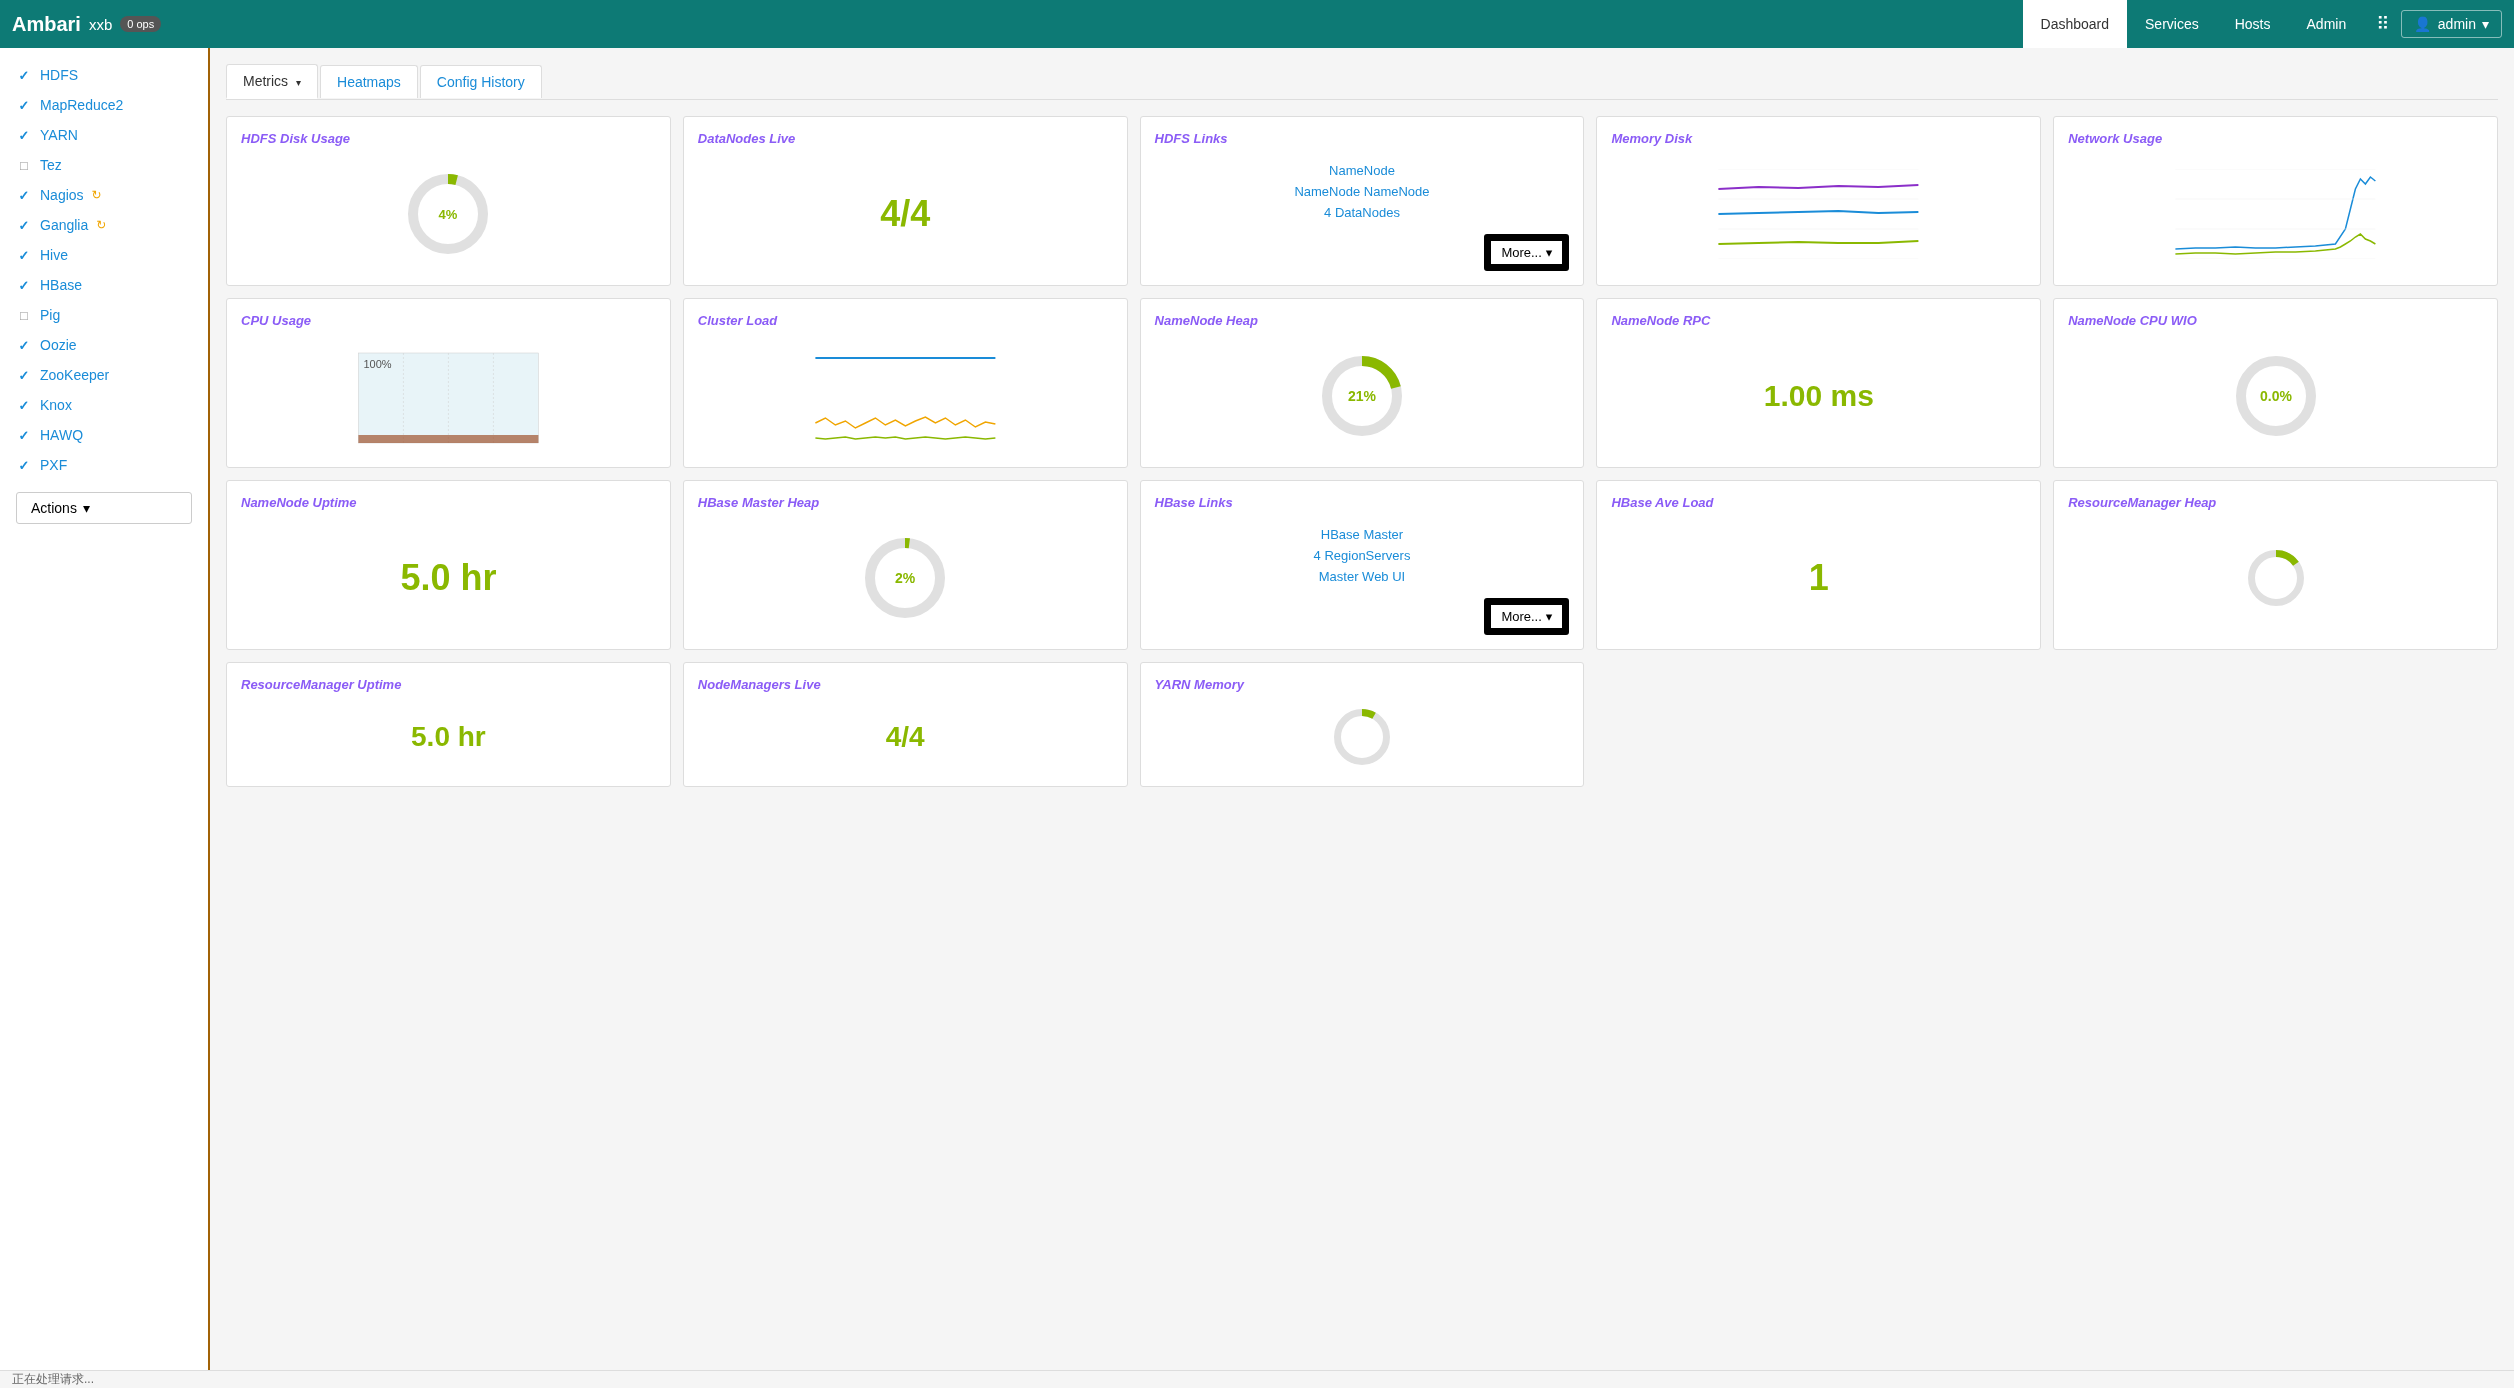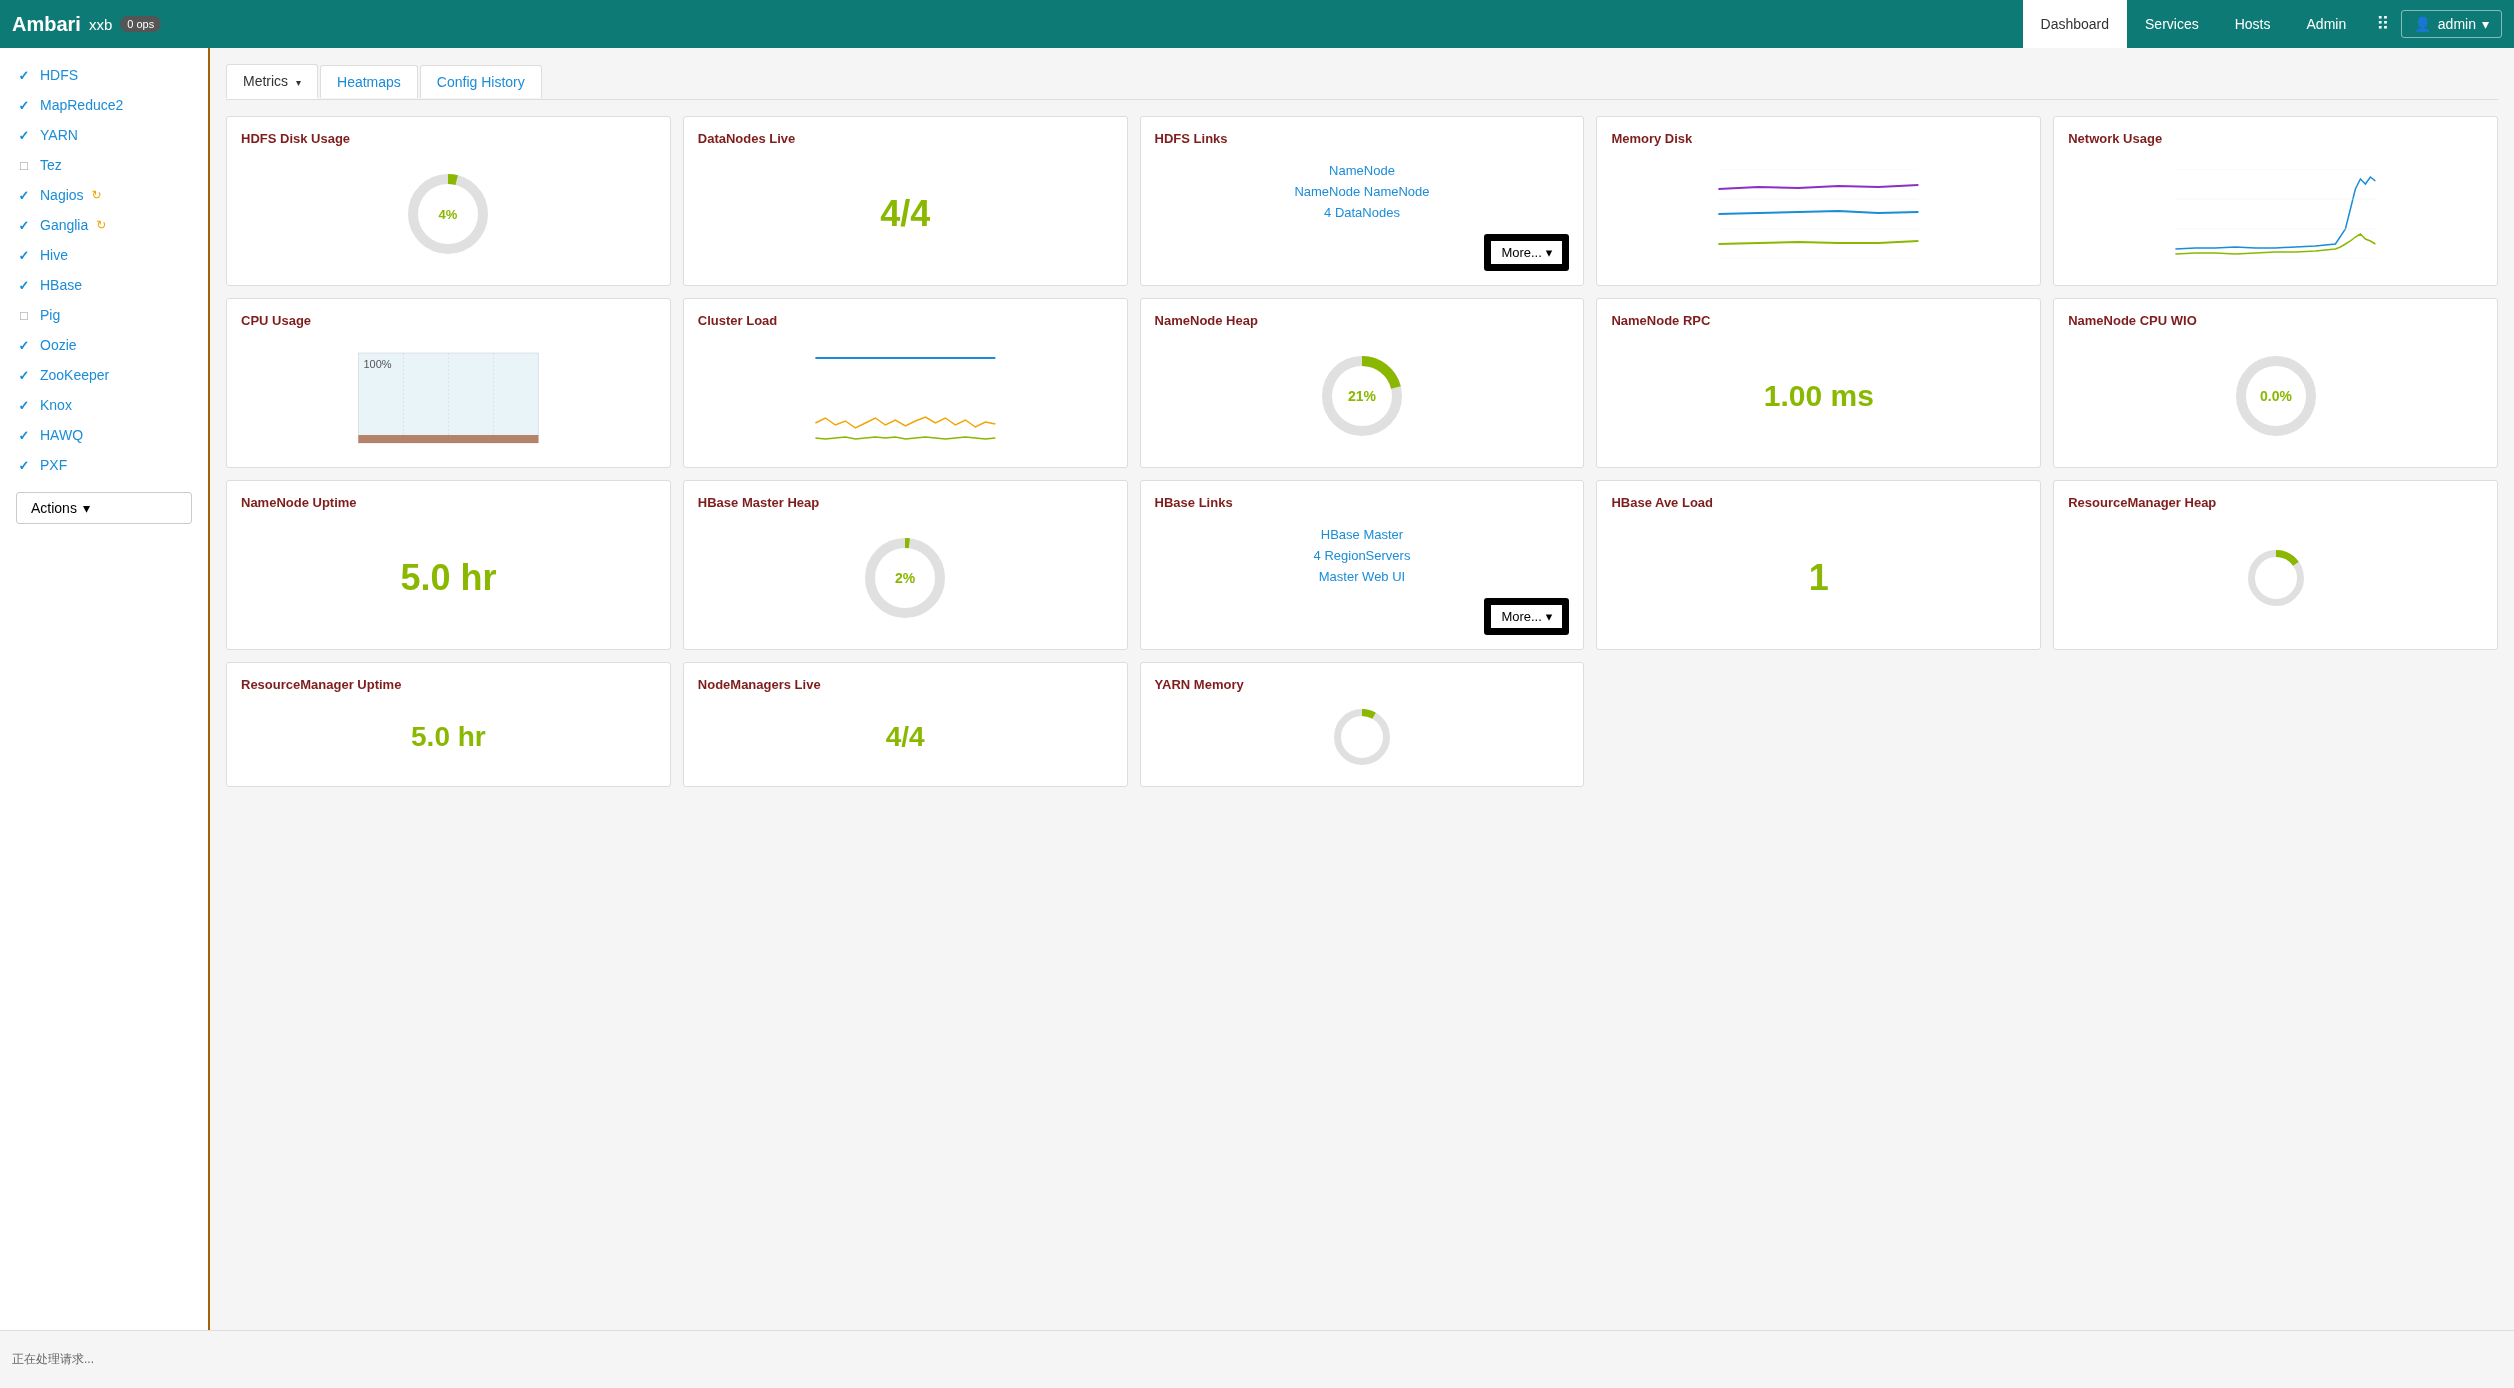--- a/index.html
+++ b/index.html
@@ -173,22 +173,23 @@
       border: 1px solid #ddd;
       border-radius: 3px;
       padding: 14px;
       min-height: 170px;
       display: flex;
       flex-direction: column;
     }
     .metric-title {
       font-size: 13px;
       font-weight: bold;
-      color: #7f1d1d;
+      color: #8b5cf6;
       margin-bottom: 10px;
+      font-style: italic;
     }
     .metric-value {
       font-size: 36px;
       font-weight: bold;
       color: #8ab800;
       text-align: center;
       flex: 1;
       display: flex;
       align-items: center;
       justify-content: center;
@@ -258,21 +259,21 @@
     }
 
     
     .status-bar {
       position: fixed;
       bottom: 0;
       left: 0;
       right: 0;
       background: #f5f5f5;
       border-top: 1px solid #ddd;
-      padding: 20px 12px;
+      padding: 0 12px;
       font-size: 12px;
       color: #666;
     }
   </style>
 </head>
 <body>
 
 <header class="header">
   <span class="header-brand">Ambari</span>
   <span class="header-cluster">xxb</span>

